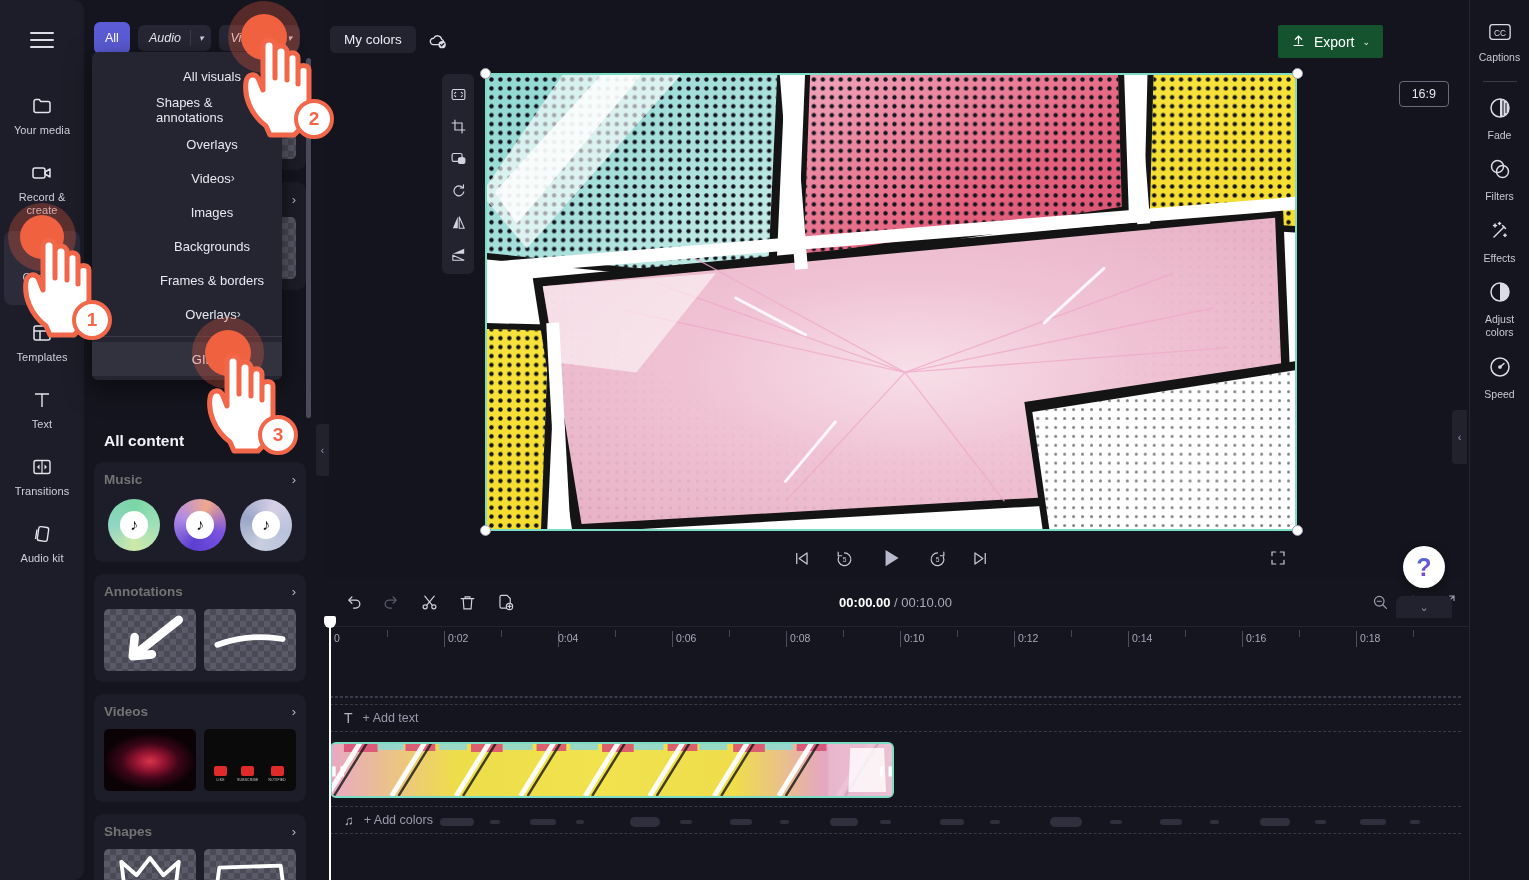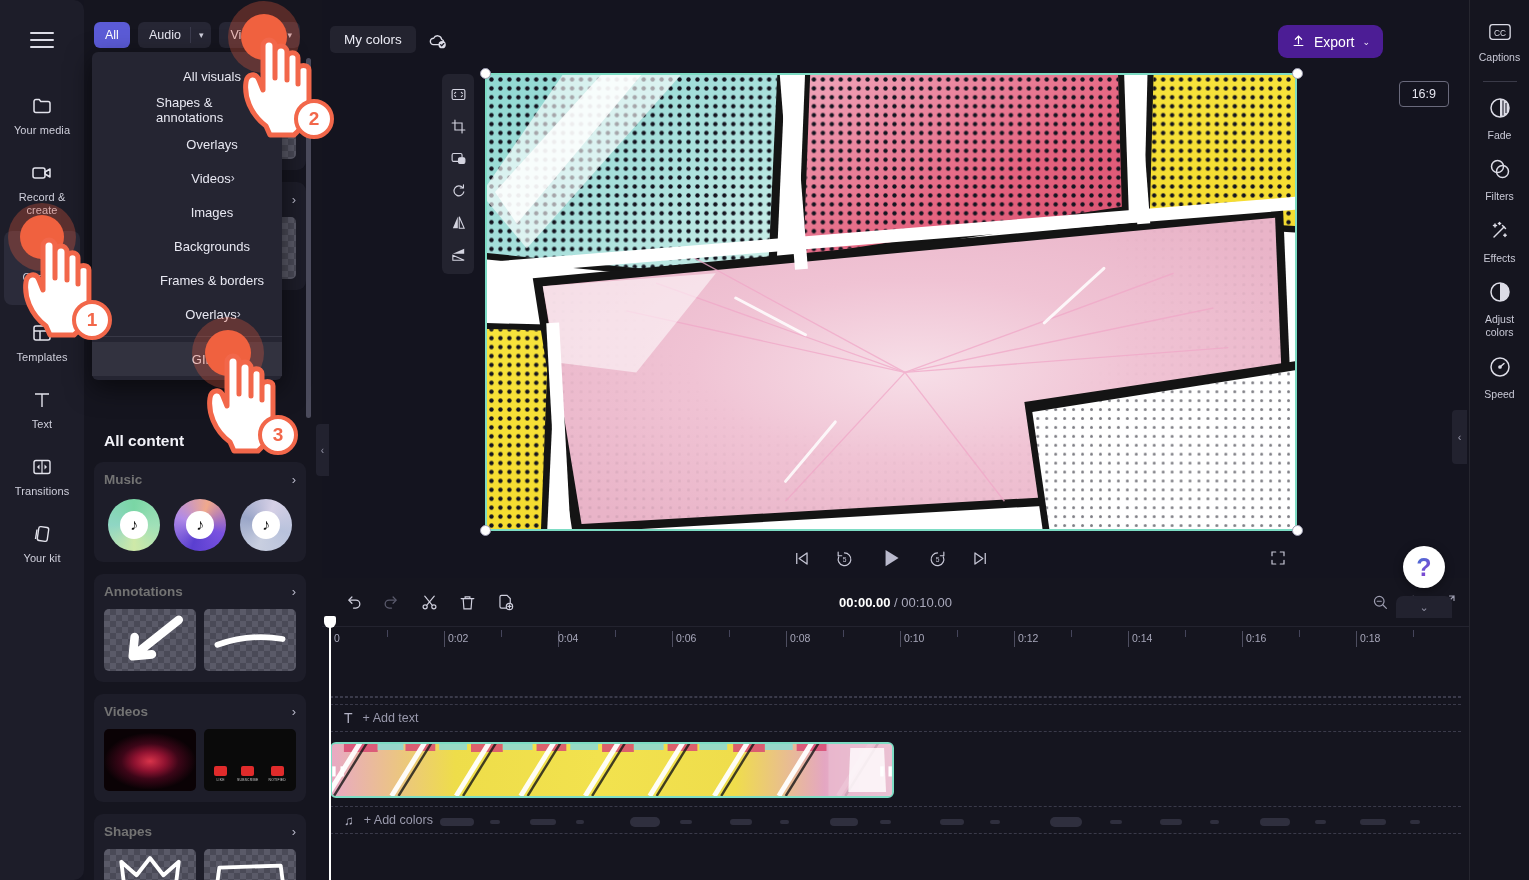--- a/index.html
+++ b/index.html
@@ -52,25 +52,25 @@
     background: #15151f;
     z-index: 10;
   }
   .filter-row {
     display: flex; align-items: center; gap: 8px;
     padding: 22px 10px 10px 10px;
   }
   .chip {
     height: 26px; border-radius: 6px; background: #262634;
     color: #e6e6f0; font-size: 12.5px;
-    display: flex; align-items: center; padding: 10px 11px; cursor: pointer;
+    display: flex; align-items: center; padding: 16px 11px; cursor: pointer;
     white-space: nowrap;
   }
   .chip.primary { background: #5b5bd6; color: #fff; }
-  .chip-group { display: flex; align-items: center; background: #262634; border-radius: 6px; height: 26px; }
+  .chip-group { display: flex; align-items: center; background: #262634; border-radius: 6px; height: 26px; font-style: italic; }
   .chip-group .lbl { color: #e6e6f0; font-size: 12.5px; padding: 0 9px 0 11px; }
   .chip-group .sep { width: 1px; height: 16px; background: #3b3b4d; }
   .chip-group .caret { padding: 0 8px; color: #cdcdda; font-size: 9px; display: flex; align-items: center; }
   .panel-scrollbar {
     position: absolute; right: 11px; top: 58px; width: 5px; height: 360px;
     background: #4b4b5c; border-radius: 3px; z-index: 12; cursor: pointer;
   }
 
   .hidden-thumbs { position: absolute; top: 62px; left: 10px; width: 212px; }
   .thumb-card {
@@ -160,21 +160,21 @@
   .topbar { position: absolute; left: 322px; top: 0; right: 0; height: 68px; }
   .vid-title {
     position: absolute; left: 8px; top: 26px;
     background: #23232f; border-radius: 5px;
     padding: 6px 14px; color: #eaeaf3; font-size: 13.5px; cursor: pointer;
   }
   .save-ico { position: absolute; left: 105px; top: 30px; color: #dcdce6; cursor: pointer; }
 
   .export-btn {
     position: absolute; right: 146px; top: 25px;
-    height: 33px; background: #4c1d95; border-radius: 9px;
+    height: 33px; background: #14532d; border-radius: 2px;
     display: flex; align-items: center; gap: 8px; padding: 0 13px;
     color: #fff; font-size: 14px; cursor: pointer; font-weight: 500;
   }
   .export-btn .car { font-size: 9px; opacity: .92; }
 
   
   .rrail {
     position: absolute; right: 0; top: 0; width: 60px; height: 880px;
     background: #15151f; border-left: 1px solid #26262f;
     display: flex; flex-direction: column; align-items: center; padding-top: 14px;
@@ -375,21 +375,21 @@
       <div class="rlabel">Transitions</div>
     </div>
 
     <div class="rail-item">
       <div class="ricon">
         <svg width="24" height="24" viewBox="0 0 24 24" fill="none" stroke="#e3e3ec" stroke-width="1.4" stroke-linejoin="round">
             <rect x="8" y="5" width="10" height="14" rx="2" transform="rotate(8 13 12)"></rect>
             <path d="M7 7.5 5.5 17"></path>
           </svg>
       </div>
-      <div class="rlabel">Your kit</div>
+      <div class="rlabel">Audio kit</div>
     </div>
   </div>
 
   <div class="panel">
 
     <div class="filter-row">
       <div class="chip primary">All</div>
       <div class="chip-group">
         <div class="lbl">Audio</div>
         <div class="sep"></div>

